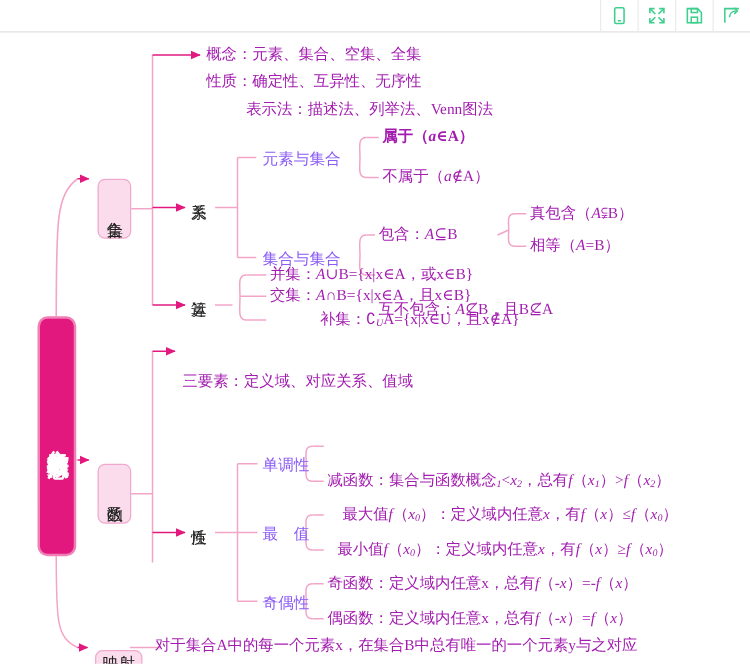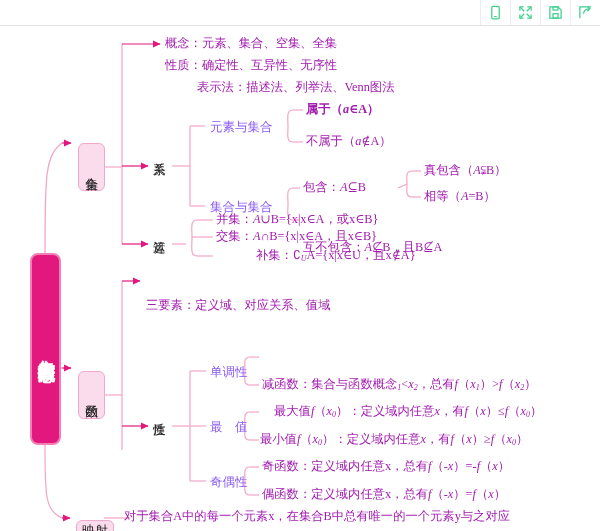--- a/index.html
+++ b/index.html
@@ -297,21 +297,21 @@
 <div class="hlabel" style="left:210px; top:393px;">最　值</div>
 <div class="hlabel" style="left:210px; top:448px;">奇偶性</div>
 
 <div class="node-text leaf" style="left:262px; top:352px;">
   <span>减函数：集合与函数概念</span><sub>1</sub>&lt;<span class="ital">x</span><sub>2</sub>，总有<span class="ital">f</span>（<span class="ital">x</span><sub>1</sub>）&gt;<span class="ital">f</span>（<span class="ital">x</span><sub>2</sub>）
 </div>
 
 <div class="node-text leaf" style="left:262px; top:379px;margin-left:12px;">
   <span>最大值</span><span class="ital">f</span>（<span class="ital">x</span><sub>0</sub>）：定义域内任意<span class="ital">x</span>，有<span class="ital">f</span>（<span class="ital">x</span>）≤<span class="ital">f</span>（<span class="ital">x</span><sub>0</sub>）
 </div>
-<div class="node-text leaf" style="left:260px; top:407px;">
+<div class="node-text leaf" style="left:270px; top:407px;">
   <span>最小值</span><span class="ital">f</span>（<span class="ital">x</span><sub>0</sub>）：定义域内任意<span class="ital">x</span>，有<span class="ital">f</span>（<span class="ital">x</span>）≥<span class="ital">f</span>（<span class="ital">x</span><sub>0</sub>）
 </div>
 
 <div class="node-text leaf" style="left:262px; top:434px;">
   <span>奇函数：定义域内任意x，总有</span><span class="ital">f</span>（-<span class="ital">x</span>）=-<span class="ital">f</span>（<span class="ital">x</span>）
 </div>
 <div class="node-text leaf" style="left:262px; top:462px;">
   <span>偶函数：定义域内任意x，总有</span><span class="ital">f</span>（-<span class="ital">x</span>）=<span class="ital">f</span>（<span class="ital">x</span>）
 </div>
 

